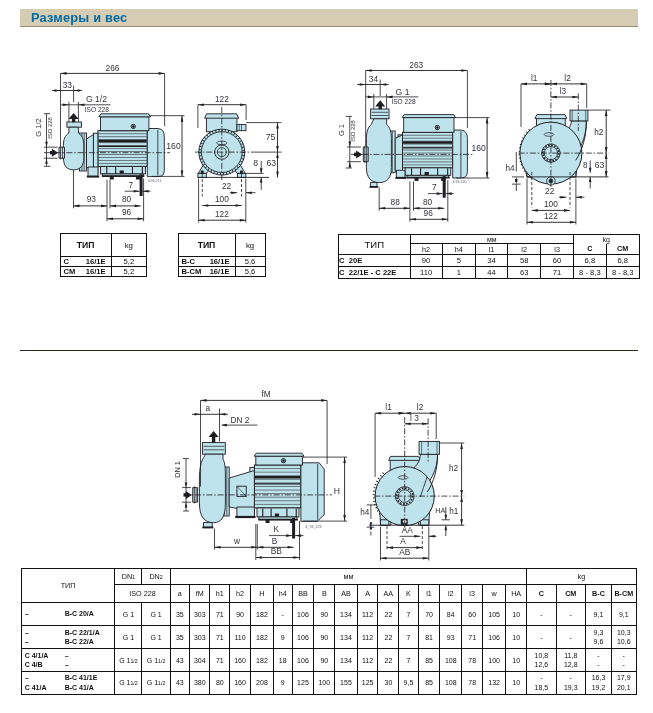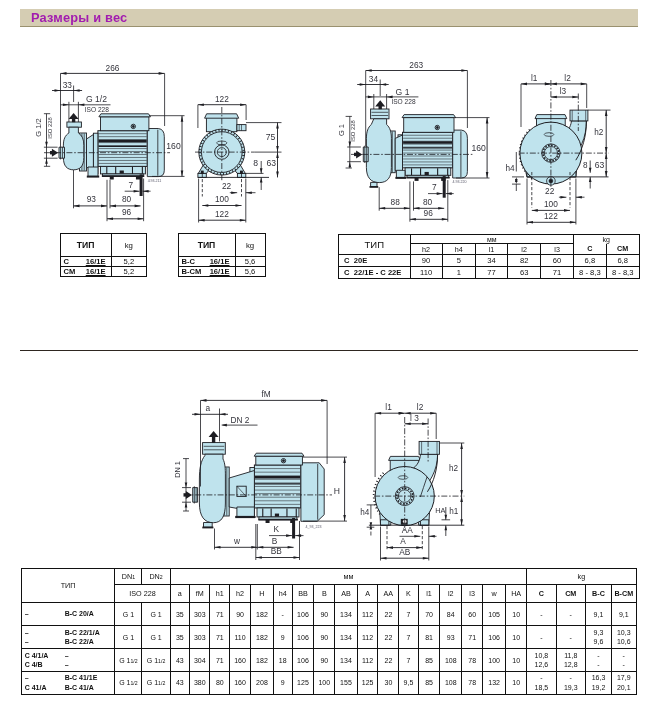--- a/index.html
+++ b/index.html
@@ -1,38 +1,38 @@
 <!DOCTYPE html>
 <html><head><meta charset="utf-8"><style>
 html,body{margin:0;padding:0;width:653px;height:713px;background:#fff;
 font-family:"Liberation Sans",sans-serif;}
 #page{position:relative;width:653px;height:713px;overflow:hidden;}
 .bar{position:absolute;left:20px;top:8.8px;width:617.5px;height:18px;background:#d5cdb3;
 border-bottom:1.4px solid #9a916f;box-sizing:border-box;}
-.bar span{position:absolute;left:11px;top:1.5px;font-size:12.8px;font-weight:bold;color:#a21caf;letter-spacing:0.2px;}
+.bar span{position:absolute;left:11px;top:1.5px;font-size:12.8px;font-weight:bold;color:#0369a1;letter-spacing:0.2px;}
 .sep{position:absolute;left:20px;top:349.6px;width:617.5px;height:1.3px;background:#2e2620;}
 svg{position:absolute;left:0;top:0;}
 table{position:absolute;border-collapse:collapse;table-layout:fixed;background:#fff;color:#111;}
 td{border:1px solid #111;text-align:center;vertical-align:middle;overflow:hidden;
 white-space:nowrap;padding:0;}
 .tt{border:1.6px solid #111;font-size:7.6px;}
 .tt .hd td{height:21.8px;font-weight:bold;font-size:8.6px;}
 .tt .kgh{font-weight:normal !important;font-size:7.8px !important;}
 .tt td{height:8.3px;}
 .tt .nm{font-weight:bold;text-align:left;}
 .tt .nm span:first-child{display:inline-block;margin-left:3px;}
-.tt .nm span:last-child{float:right;margin-right:5px;text-decoration:underline;}
+.tt .nm span:last-child{float:right;margin-right:5px;}
 .t3{border:1.6px solid #111;font-size:7.6px;}
 .t3 td{height:11.2px;}
 .t3 .tip{font-size:9.5px;}
 .t3 .mmh{height:8px;font-size:7px;}
 .t3 .kgh2{border-bottom:none;font-size:7px;height:8px;}
 .t3 .h2r td{font-size:7.2px;height:10px;}
 .t3 .bc{font-weight:bold;border-top:none;}
-.t3 .nm2{font-weight:bold;text-align:left;padding-left:5px;}
+.t3 .nm2{font-weight:bold;text-align:left;}
 .bt{border:1.8px solid #111;font-size:7px;}
 .bt td{height:21.9px;}
 .bt .r1 td{height:15.4px;font-size:7.2px;}
 .bt .r2 td{height:17.4px;font-size:7.2px;}
 .bt .tiph{font-size:9.5px;}
 .bt .sb{font-size:5.2px;}
 .bt .fr{font-size:5.2px;}
 .bt .bh{font-weight:bold;font-size:7.4px;}
 .bt .tnm{padding:0;}
 .nmwrap{display:flex;text-align:left;font-weight:bold;}
@@ -621,30 +621,30 @@
           <td style="width:32.2px">l2</td>
           <td style="width:31.7px">l3</td>
           <td class="bc bl" style="width:31.9px;border-top:none">C</td>
           <td class="bc" style="width:31.7px;border-top:none">CM</td>
         </tr>
 <tr>
           <td class="nm2">C&nbsp; 20E</td>
           <td>90</td>
           <td>5</td>
           <td>34</td>
-          <td>82</td>
+          <td>58</td>
           <td>60</td>
           <td class="bl">6,8</td>
           <td>6,8</td>
         </tr>
 <tr>
           <td class="nm2">C&nbsp; 22/1E - C 22E</td>
           <td>110</td>
           <td>1</td>
-          <td>77</td>
+          <td>44</td>
           <td>63</td>
           <td>71</td>
           <td class="bl">8 - 8,3</td>
           <td>8 - 8,3</td>
         </tr>
 </tbody>
     </table>
 <table class="bt" style="left:20.7px;top:567.5px;">
       <colgroup>
         <col style="width:93.7px">

